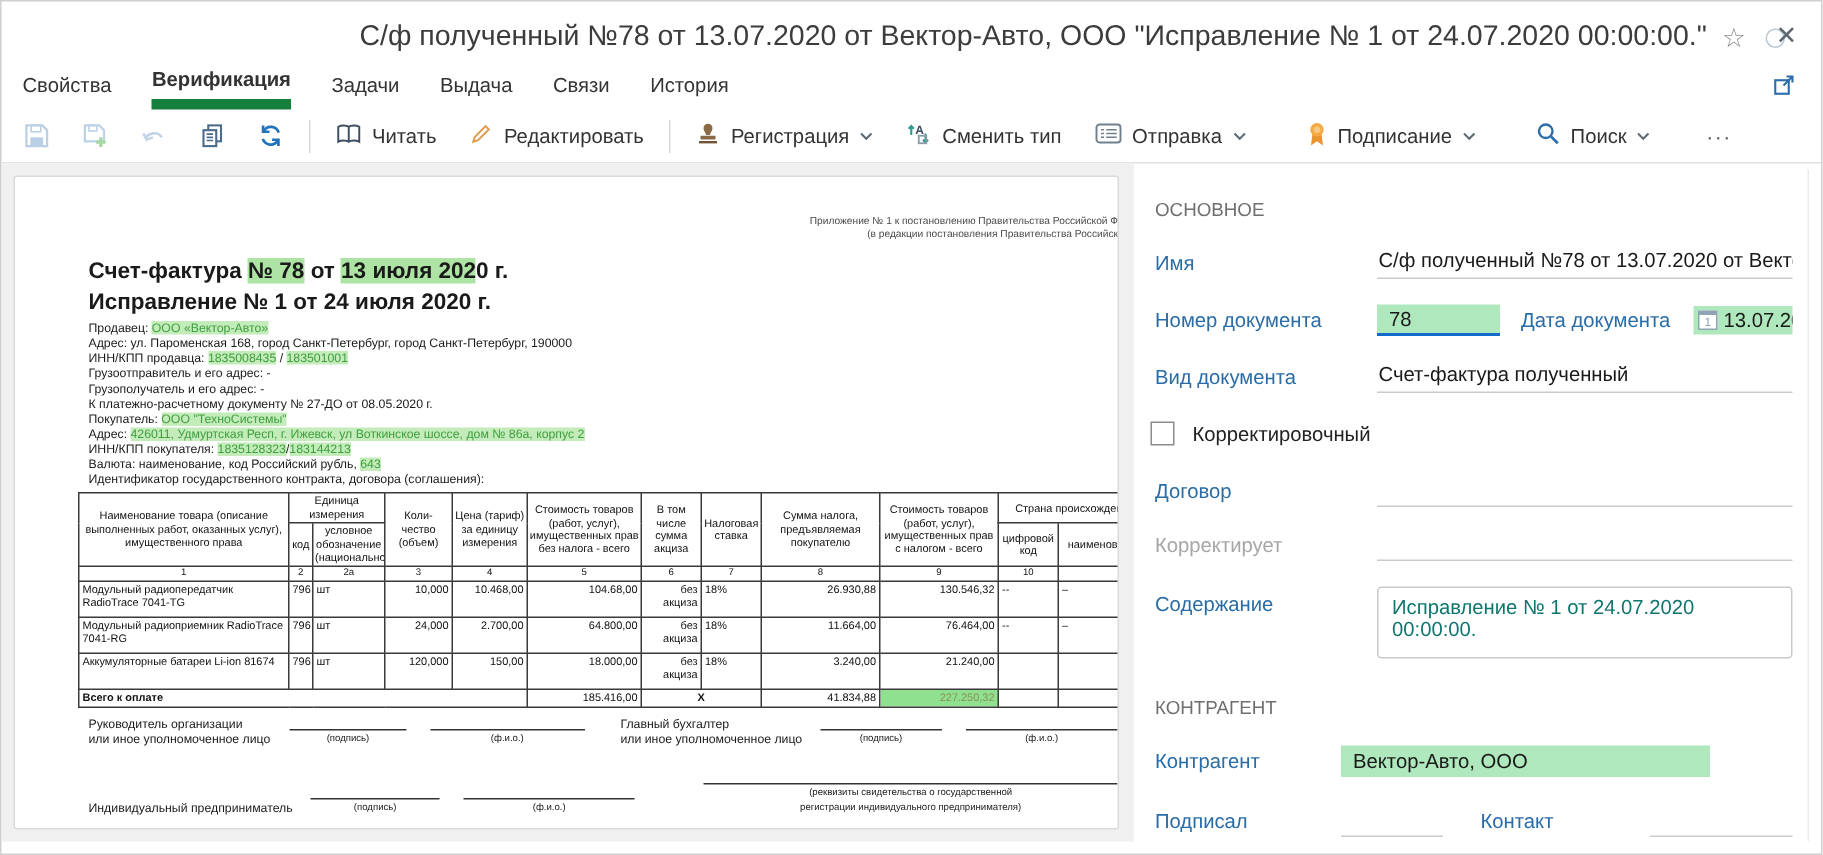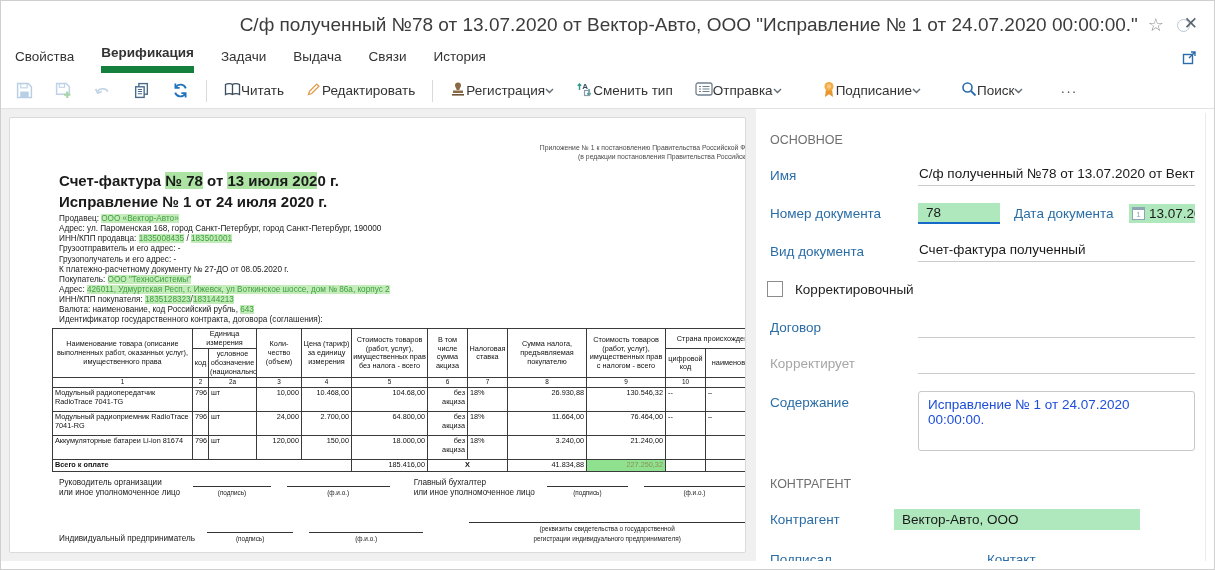--- a/index.html
+++ b/index.html
@@ -15,21 +15,21 @@
 
   
   .tabbar { display:flex; align-items:flex-end; gap:27px; padding-left:14px; height:33px; position:relative; }
   .tab { font-size:13.5px; color:#333; padding-bottom:9px; cursor:pointer; }
   .tab.active { font-weight:bold; padding-bottom:6px; border-bottom:7px solid #15803d; }
   .popout { position:absolute; right:16px; bottom:3px; cursor:pointer; }
 
   
   .toolbar { height:36px; border-bottom:1px solid #e2e2e2; display:flex; align-items:center; padding-left:4px; font-size:13.5px; color:#333; }
   .ibtn { width:39px; height:28px; display:flex; align-items:center; justify-content:center; cursor:pointer; }
-  .tbtn { display:flex; align-items:center; gap:0; padding:0 11px; height:28px; cursor:pointer; white-space:nowrap; }
+  .tbtn { display:flex; align-items:center; gap:7px; padding:0 11px; height:28px; cursor:pointer; white-space:nowrap; }
   .sep { width:1px; height:22px; background:#d9d9d9; margin:0 6px; }
   .more-btn { padding:0 12px; color:#555; font-size:14px; letter-spacing:1px; cursor:pointer; }
 
   
   .content { display:flex; height:452px; }
   .preview { width:755px; background:#f0f0f0; padding:8px 0 0 8px; overflow:hidden; }
   .page { width:737px; height:436px; background:#fff; border:1px solid #dadada; border-radius:2px; overflow:hidden; padding-left:49px; color:#1a1a1a; position:relative; }
 
   .annex { text-align:right; font-size:6.8px; line-height:8.6px; color:#4a4a4a; margin:26px -8px 0 0; white-space:nowrap; }
   .doc-title { font-size:15px; font-weight:bold; margin-top:11px; }
@@ -62,21 +62,21 @@
   .flabel { width:152px; flex:none; color:#2a6da6; padding-left:4px; }
   .flabel.dis { color:#a6a6a6; }
   .flabel.w2 { width:128px; }
   .fval { flex:1; border-bottom:1px solid #cbcbcb; white-space:nowrap; overflow:hidden; color:#1a1a1a; padding:2px 1px 4px 1px; min-height:21px; }
   .green-input { flex:none; width:82px; background:#aee8bc; border-bottom:2px solid #1569c8; padding:2px 8px 2px 8px; color:#1a1a1a; }
   .lbl2 { margin-left:14px; color:#2a6da6; }
   .date-field { flex:none; width:66px; margin-left:auto; background:#aee8bc; display:flex; align-items:center; gap:4px; padding:2px 0 2px 3px; overflow:hidden; white-space:nowrap; color:#1a1a1a; }
   .cal { width:13px; height:13px; border:1px solid #8fa4b5; border-top-width:3px; font-size:8px; color:#8fa4b5; text-align:center; line-height:9px; flex:none; background:#fff; }
   .cbox { width:16px; height:16px; border:1px solid #8c8c8c; background:#fff; margin:0 12px 0 1px; flex:none; cursor:pointer; }
   .cb-label { color:#222; }
-  .tarea { flex:1; border:1px solid #c9c9c9; border-radius:3px; height:60px; padding:5px 9px; color:#1d4ed8; }
+  .tarea { flex:1; border:1px solid #c9c9c9; border-radius:3px; height:48px; padding:5px 9px; color:#0f766e; }
   .green-wide { flex:none; width:246px; background:#aee8bc; padding:3px 8px; color:#1a1a1a; }
   .short-line { flex:none; width:68px; }
 </style>
 </head>
 <body>
 
 <div class="window">
 
   <div class="titlebar">
     <span class="title">С/ф полученный №78 от 13.07.2020 от Вектор-Авто, ООО "Исправление № 1 от 24.07.2020 00:00:00."</span>

